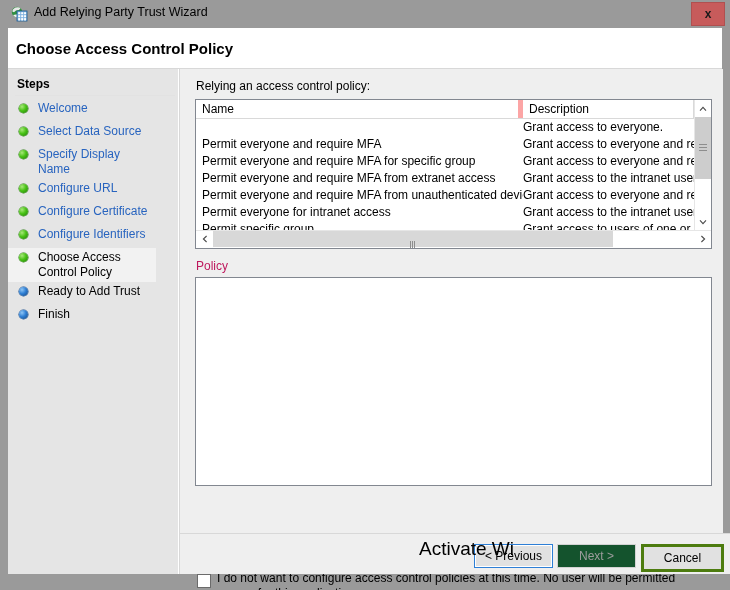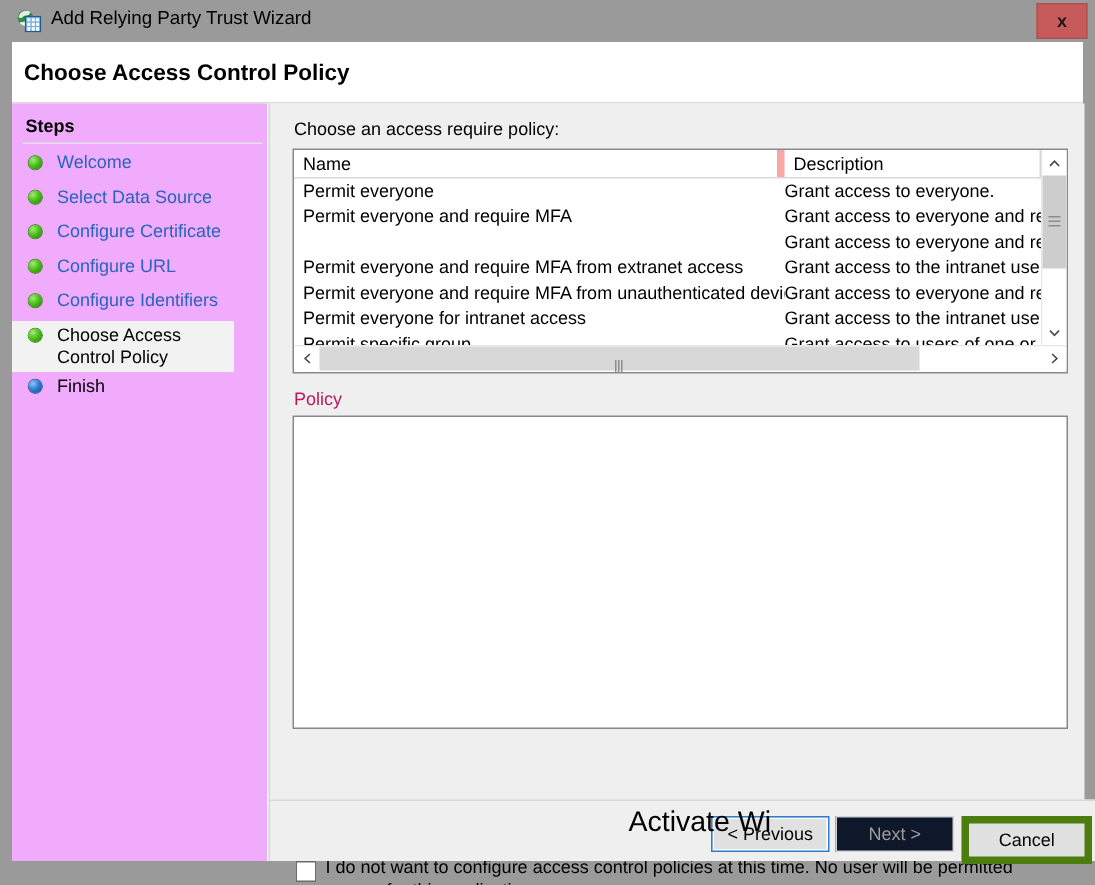--- a/index.html
+++ b/index.html
@@ -45,21 +45,21 @@
     position:absolute;left:8px;top:12px;
     font-size:15px;font-weight:bold;color:#000;
   }
   .header-sep{
     position:absolute;left:0;top:40px;width:714px;height:1px;
     background:#d8d8d8;
   }
   
   .steps-panel{
     position:absolute;left:0;top:41px;width:170px;height:505px;
-    background:#f0abfc;
+    background:#e5e5e5;
   }
   .steps-title{
     position:absolute;left:9px;top:8px;
     font-size:12px;font-weight:bold;color:#000;
   }
   .steps-underline{
     position:absolute;left:7px;top:26px;width:160px;height:1px;
     background:#e2e2e2;
   }
   .steps-list{
@@ -199,27 +199,27 @@
     position:absolute;left:22px;top:0;width:490px;
     font-size:12px;color:#000;line-height:15px;
   }
   
   .buttonbar{
     position:absolute;left:0;bottom:0;width:714px;height:40px;
     background:#efefef;border-top:1px solid #d8d8d8;
   }
   .btn{
     position:absolute;top:10px;height:22px;width:77px;
-    background:#e1e1e1;border:5px solid #4d7c0f;
+    background:#e1e1e1;border:3px solid #4d7c0f;
     font-size:12px;color:#000;
     display:flex;align-items:center;justify-content:center;
     cursor:pointer;
   }
   .btn.focused{border:1px solid #2e7fd6;box-shadow:inset 0 0 0 1px #ffffff;}
-  .btn.disabled{color:#9d9d9d;background:#0f172a;border:1px solid #d2d2d2;}
+  .btn.disabled{color:#9d9d9d;background:#14532d;border:1px solid #d2d2d2;}
   .btn-prev{left:294px;}
   .btn-next{left:377px;}
   .btn-cancel{left:461px;}
   
   .watermark{
     position:absolute;left:419px;top:538px;
     font-size:19px;color:#000000;white-space:nowrap;
     pointer-events:none;
   }
 </style>
@@ -265,63 +265,71 @@
         <div class="step done">
           <span class="bullet"></span>
           <span class="label">Welcome</span>
         </div>
         <div class="step done">
           <span class="bullet"></span>
           <span class="label">Select Data Source</span>
         </div>
         <div class="step done">
           <span class="bullet"></span>
+          <span class="label">Specify Display Name</span>
+        </div>
+        <div class="step done">
+          <span class="bullet"></span>
+          <span class="label">Configure URL</span>
+        </div>
+        <div class="step done">
+          <span class="bullet"></span>
           <span class="label">Configure Certificate</span>
         </div>
         <div class="step done">
           <span class="bullet"></span>
-          <span class="label">Configure URL</span>
-        </div>
-        <div class="step done">
-          <span class="bullet"></span>
           <span class="label">Configure Identifiers</span>
         </div>
         <div class="step current">
           <span class="bullet"></span>
           <span class="label">Choose Access Control Policy</span>
+        </div>
+        <div class="step todo">
+          <span class="bullet"></span>
+          <span class="label">Ready to Add Trust</span>
         </div>
         <div class="step todo">
           <span class="bullet"></span>
           <span class="label">Finish</span>
         </div>
 
       </div>
     </div>
 
     <div class="content">
 
-      <div class="content-label">Choose an access require policy:</div>
+      <div class="content-label">Relying an access control policy:</div>
 
       <div class="listview">
 
         <div class="lv-header">
           <div class="lv-col name">Name</div>
           <div class="lv-col desc">Description</div>
         </div>
 
         <div class="lv-rows">
           <div class="lv-row">
-            <span class="cell-name">Permit everyone</span>
             <span class="cell-desc">Grant access to everyone.</span>
           </div>
           <div class="lv-row">
             <span class="cell-name">Permit everyone and require MFA</span>
             <span class="cell-desc">Grant access to everyone and requir</span>
           </div>
           <div class="lv-row">
+            <span class="cell-name">Permit everyone and require MFA for specific group</span>
             <span class="cell-desc">Grant access to everyone and requir</span>
           </div>
           <div class="lv-row">
             <span class="cell-name">Permit everyone and require MFA from extranet access</span>
             <span class="cell-desc">Grant access to the intranet users an</span>
           </div>
           <div class="lv-row">
             <span class="cell-name">Permit everyone and require MFA from unauthenticated devices</span>
             <span class="cell-desc">Grant access to everyone and requir</span>
           </div>

